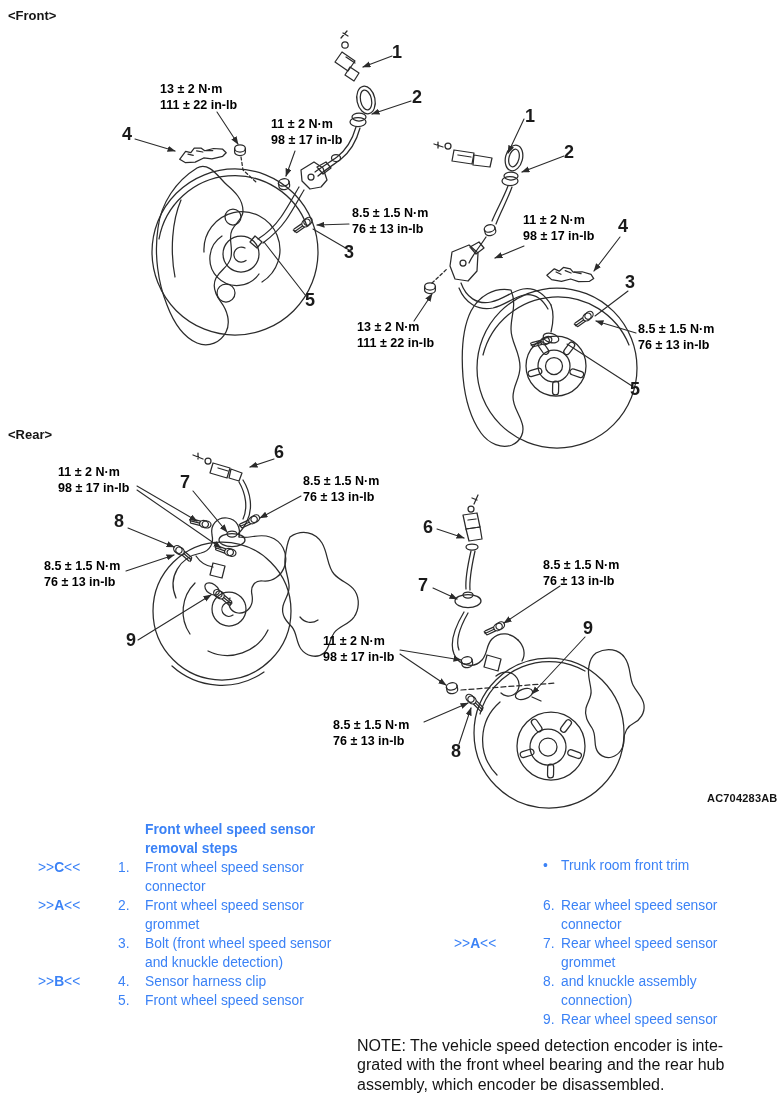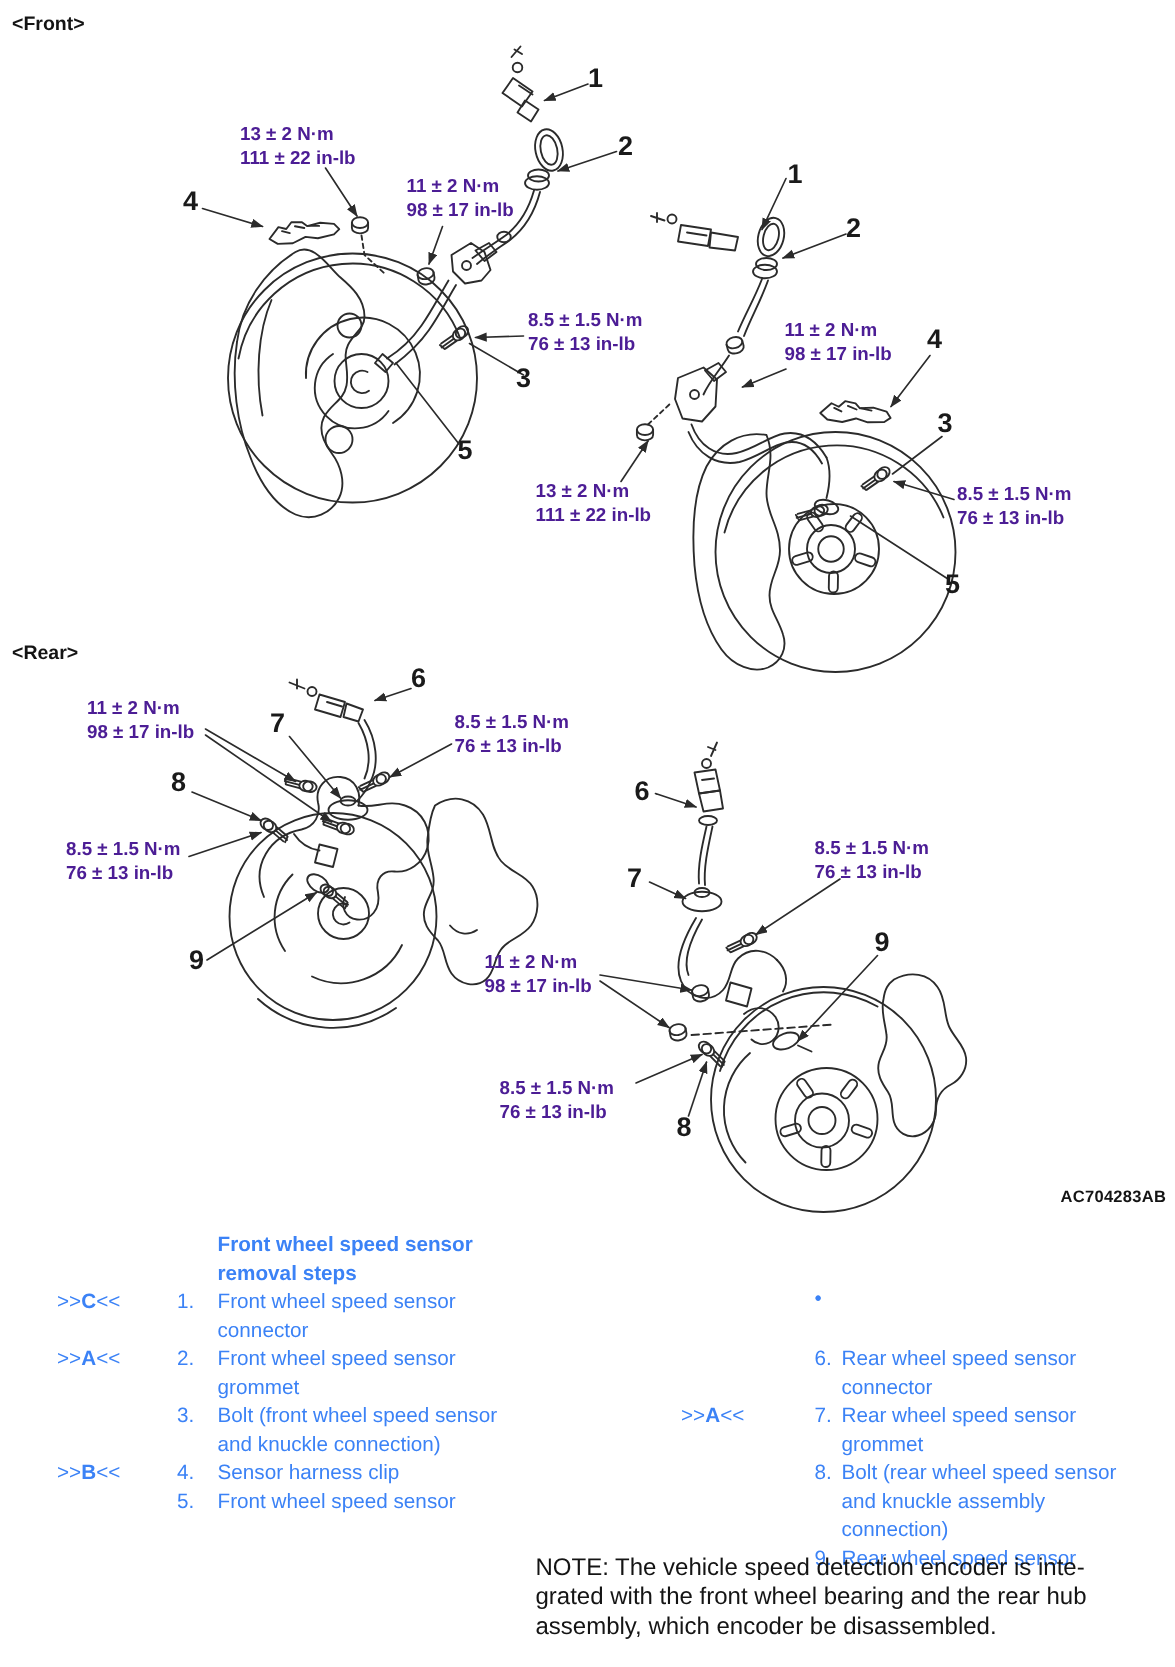--- a/index.html
+++ b/index.html
@@ -1,20 +1,20 @@
 <!DOCTYPE html>
 <html><head>
 <meta charset="utf-8">
 <style>
   html,body{margin:0;padding:0}
   body{width:783px;height:1111px;background:#fff;font-family:"Liberation Sans",sans-serif;color:#141414;position:relative;overflow:hidden}
   .page{position:absolute;inset:0}
   svg.art{position:absolute;left:0;top:0}
   .sec-label{position:absolute;font-weight:bold;font-size:13px;white-space:nowrap}
-  .torque{position:absolute;font-weight:bold;font-size:12.5px;line-height:15.5px;white-space:nowrap;color:#4c1d95}
+  .torque{position:absolute;font-weight:bold;font-size:12.5px;line-height:15.5px;white-space:nowrap;color:#000000}
   .callout{position:absolute;font-weight:bold;font-size:18px;line-height:18px;color:#1a1a1a}
   .figcode{position:absolute;left:707px;top:792px;font-weight:bold;font-size:11px;letter-spacing:.2px}
   .lg-col{position:absolute;font-size:13.8px;line-height:19px;color:#3b82f6}
   #lg-left{left:38px;top:820px;width:352px}
   #lg-right{left:454px;top:856px;width:322px}
   .lg-head{font-weight:bold;margin-left:107px}
   .lg-item{display:grid;grid-template-columns:80px 27px 1fr}
   #lg-right .lg-item{grid-template-columns:89px 18px 1fr}
   .lg-marker i{font-style:normal}
   .lg-marker b{font-weight:bold}
@@ -373,21 +373,21 @@
       <span class="lg-text">
           <span class="ln">Front wheel speed sensor</span>
           <span class="ln">grommet</span>
         </span>
     </div>
     <div class="lg-item">
       <span class="lg-marker"><i></i><b></b><i></i></span>
       <span class="lg-num">3.</span>
       <span class="lg-text">
           <span class="ln">Bolt (front wheel speed sensor</span>
-          <span class="ln">and knuckle connection)</span>
+          <span class="ln">and knuckle detection)</span>
         </span>
     </div>
     <div class="lg-item">
       <span class="lg-marker"><i>&gt;&gt;</i><b>B</b><i>&lt;&lt;</i></span>
       <span class="lg-num">4.</span>
       <span class="lg-text">
           <span class="ln">Sensor harness clip</span>
         </span>
     </div>
     <div class="lg-item">
@@ -396,20 +396,23 @@
       <span class="lg-text">
           <span class="ln">Front wheel speed sensor</span>
         </span>
     </div>
   </div>
 
   <div class="lg-col" id="lg-right">
     <div class="lg-item">
       <span class="lg-marker"></span>
       <span class="lg-num">•</span>
+      <span class="lg-text">
+          <span class="ln">Trunk room front trim</span>
+        </span>
     </div>
     <div class="lg-item mt1">
       <span class="lg-marker"><i></i><b></b><i></i></span>
       <span class="lg-num">6.</span>
       <span class="lg-text">
           <span class="ln">Rear wheel speed sensor</span>
           <span class="ln">connector</span>
         </span>
     </div>
     <div class="lg-item">
@@ -417,21 +420,20 @@
       <span class="lg-num">7.</span>
       <span class="lg-text">
           <span class="ln">Rear wheel speed sensor</span>
           <span class="ln">grommet</span>
         </span>
     </div>
     <div class="lg-item">
       <span class="lg-marker"><i></i><b></b><i></i></span>
       <span class="lg-num">8.</span>
       <span class="lg-text">
-          <span class="ln">Bolt (rear wheel speed sensor</span>
           <span class="ln">and knuckle assembly</span>
           <span class="ln">connection)</span>
         </span>
     </div>
     <div class="lg-item">
       <span class="lg-marker"><i></i><b></b><i></i></span>
       <span class="lg-num">9.</span>
       <span class="lg-text">
           <span class="ln">Rear wheel speed sensor</span>
         </span>

